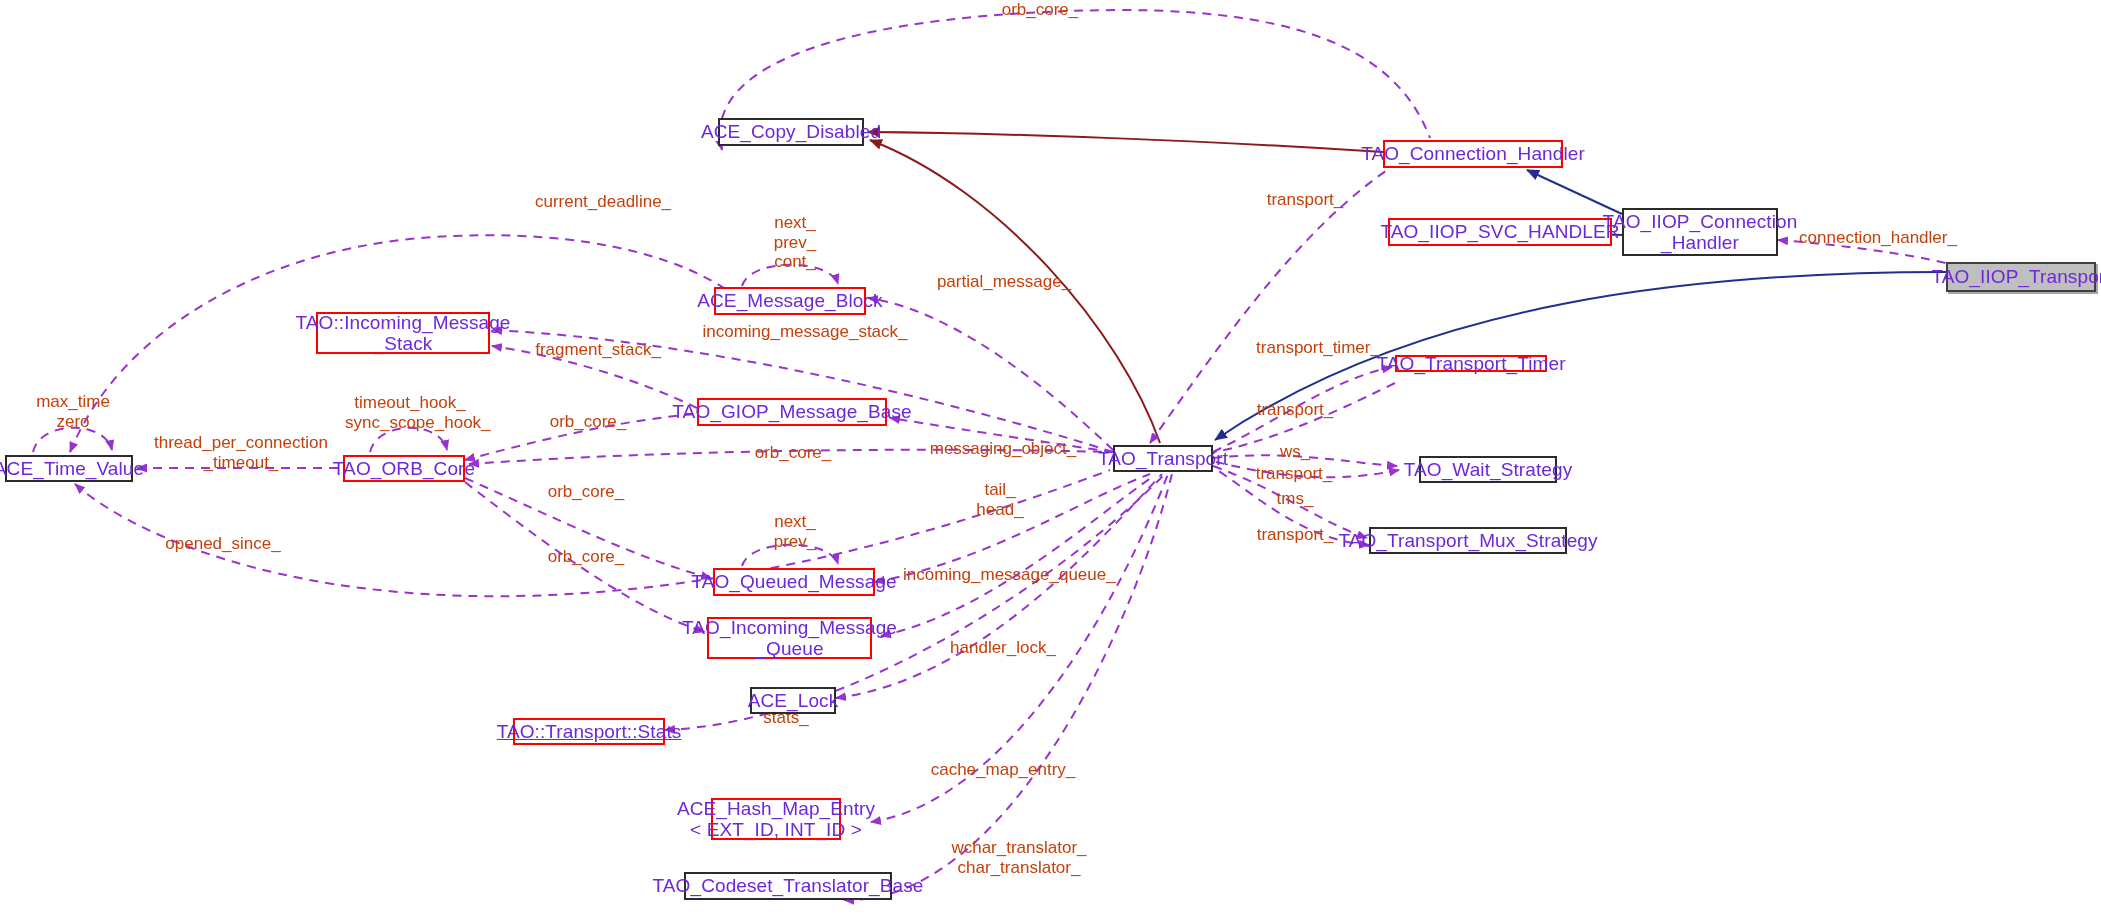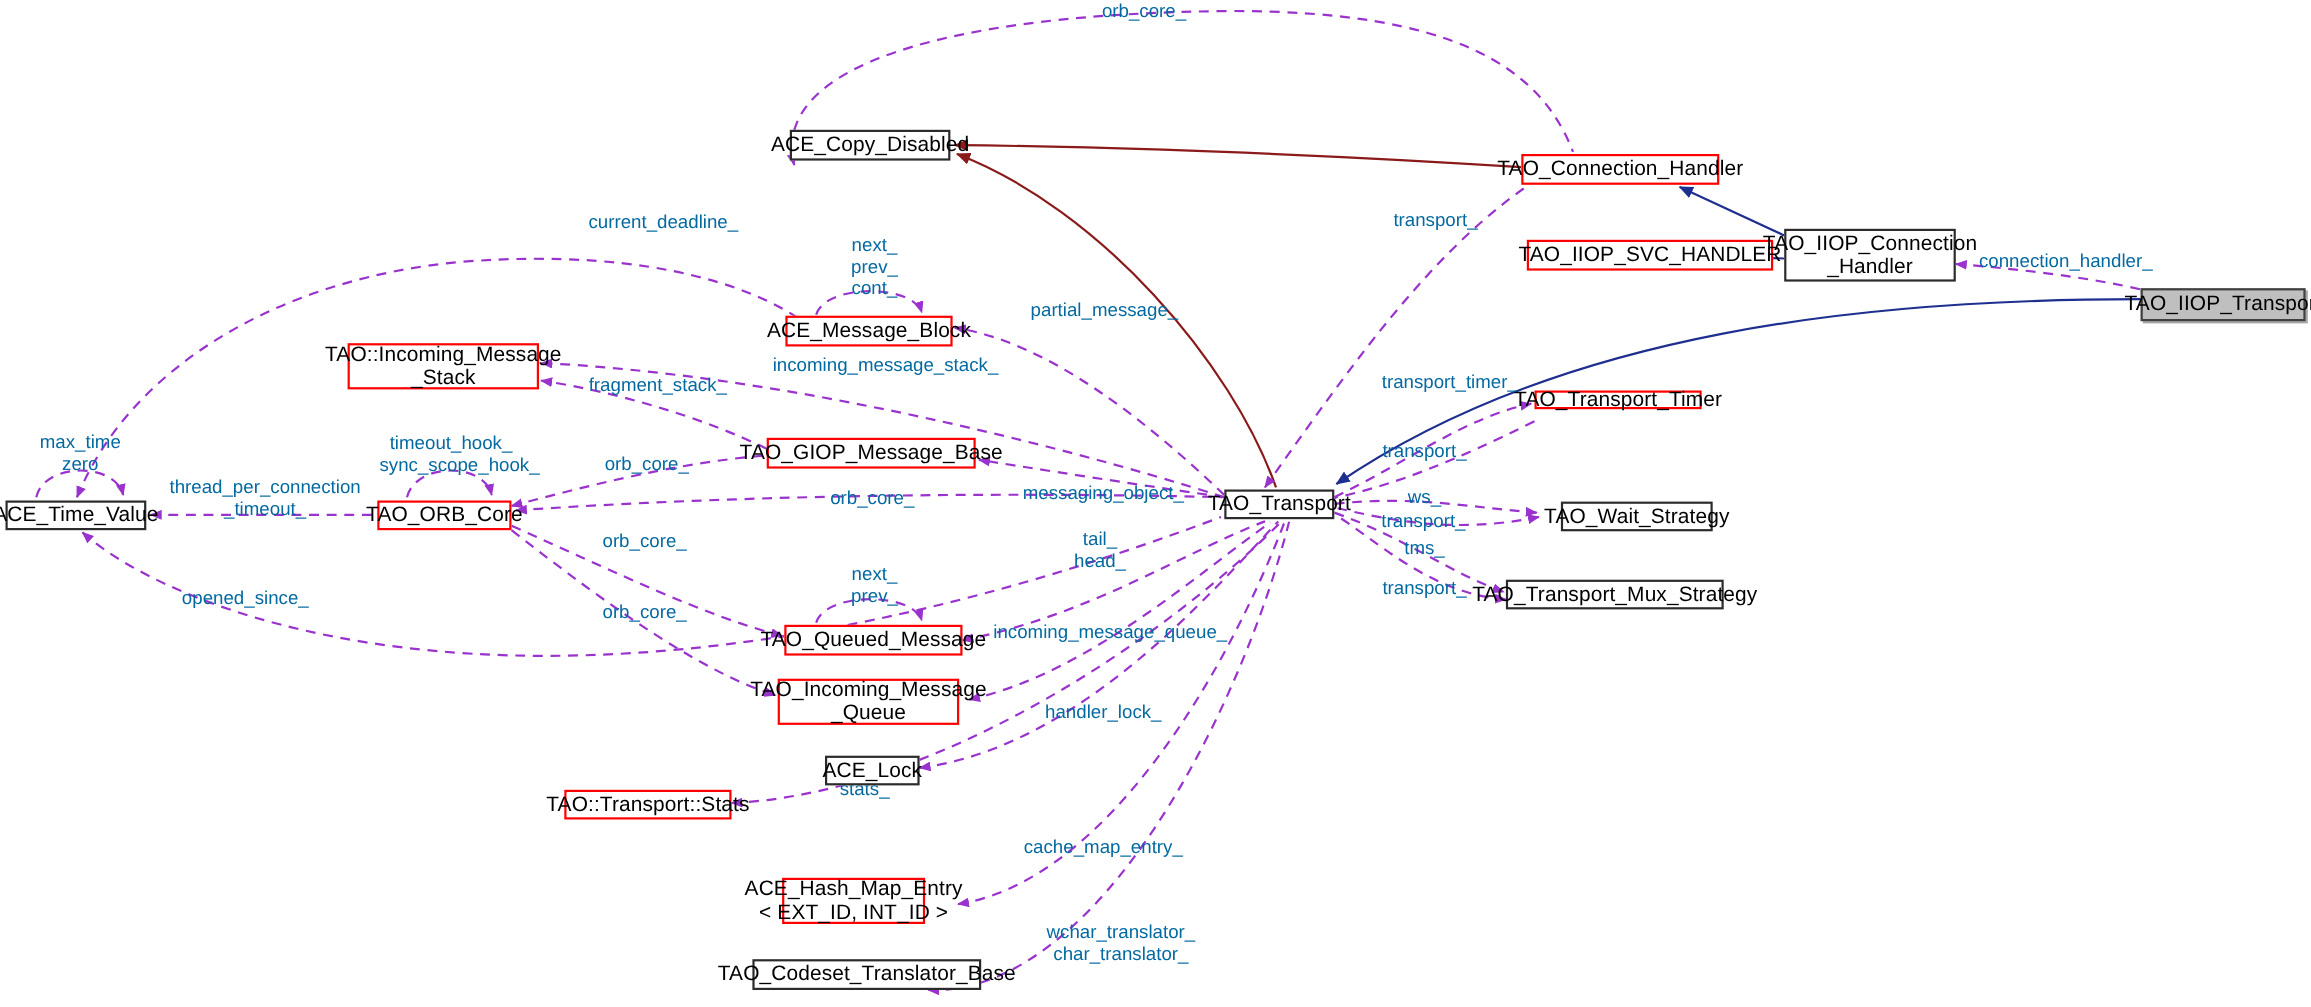--- a/index.html
+++ b/index.html
@@ -28,40 +28,40 @@
     position: absolute;
     box-sizing: border-box;
     display: flex;
     align-items: center;
     justify-content: center;
     text-align: center;
     background: #ffffff;
     border: 2px solid #000000;
     font-size: 19px;
     line-height: 1.12;
-    color: #000000;
+    color: #6d28d9;
     white-space: pre-line;
     letter-spacing: 0.1px;
     z-index: 5;
   }
   .node.red {
     border-color: #ff0000;
   }
   .node.current {
     background: #bfbfbf;
     border-color: #404040;
     box-shadow: 2px 2px 0 rgba(0,0,0,0.35);
   }
   .node.plain {
     border-color: #2b2b2b;
   }
   .edge-label {
     position: absolute;
     font-size: 17px;
-    color: #0369a1;
+    color: #c2410c;
     line-height: 1.15;
     white-space: pre-line;
     text-align: center;
     z-index: 4;
     pointer-events: none;
   }
 </style>
 </head>
 <body>
 
@@ -155,21 +155,21 @@
 
   <div class="node plain" style="left:1369px;top:527px;width:198px;height:27px;">TAO_Transport_Mux_Strategy</div>
 
   <div class="node red" style="left:713px;top:568px;width:162px;height:28px;">TAO_Queued_Message</div>
 
   <div class="node red" style="left:707px;top:617px;width:165px;height:42px;">TAO_Incoming_Message
 _Queue</div>
 
   <div class="node plain" style="left:750px;top:687px;width:86px;height:27px;">ACE_Lock</div>
 
-  <div class="node red" style="left:513px;top:718px;width:152px;height:27px;">TAO::Transport::Stats</div>
+  <div class="node red" style="left:513px;top:718px;width:152px;height:27px;text-decoration:underline;">TAO::Transport::Stats</div>
 
   <div class="node red" style="left:711px;top:798px;width:130px;height:42px;">ACE_Hash_Map_Entry
 &lt; EXT_ID, INT_ID &gt;</div>
 
   <div class="node plain" style="left:684px;top:872px;width:208px;height:28px;">TAO_Codeset_Translator_Base</div>
 
   <div class="edge-label" style="left:985px;top:0px;width:110px;">orb_core_</div>
   <div class="edge-label" style="left:528px;top:192px;width:150px;">current_deadline_</div>
   <div class="edge-label" style="left:1255px;top:190px;width:100px;">transport_</div>
   <div class="edge-label" style="left:760px;top:213px;width:70px;">next_

